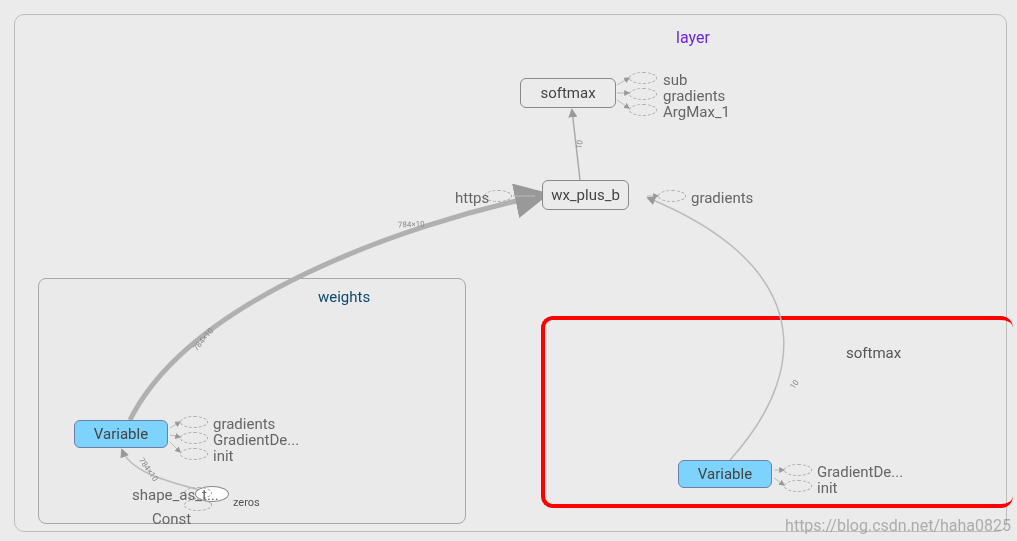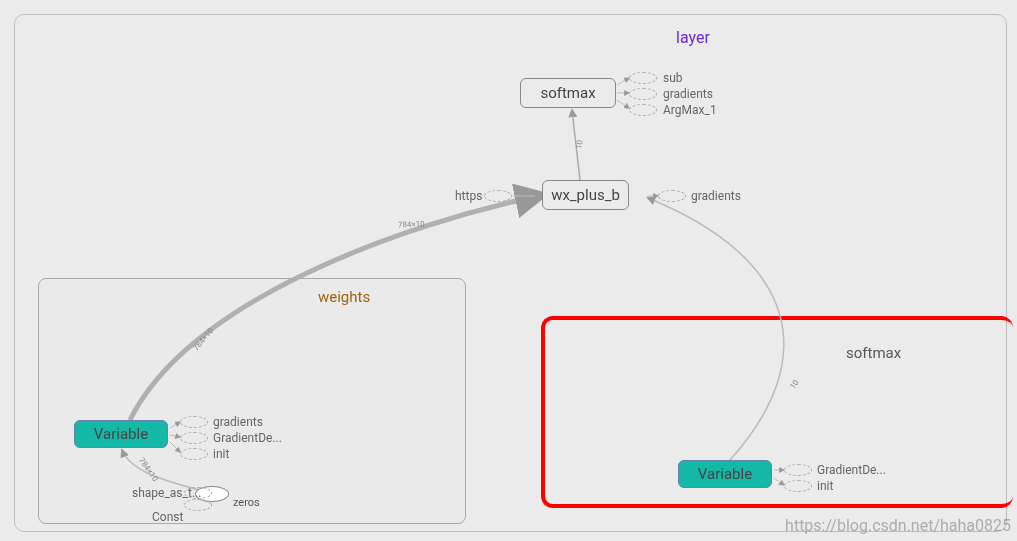--- a/index.html
+++ b/index.html
@@ -1,33 +1,33 @@
 <!DOCTYPE html>
 <html><head>
 <meta charset="utf-8">
 <style>
 *{margin:0;padding:0;box-sizing:border-box}
 body{width:1017px;height:541px;background:#ebebeb;font-family:Roboto,Arial,sans-serif;position:relative;overflow:hidden}
 .layer-frame{position:absolute;left:14px;top:14px;width:993px;height:518px;border:1px solid #bdbdbd;border-radius:10px}
 .layer-title{position:absolute;left:676px;top:28px;font-size:16px;color:#6d28d9}
 .weights-frame{position:absolute;left:38px;top:278px;width:428px;height:246px;border:1px solid #a8a8a8;border-radius:8px;background:rgba(220,220,220,.05)}
-.weights-title{position:absolute;left:318px;top:288px;font-size:15px;color:#a16207}
+.weights-title{position:absolute;left:318px;top:288px;font-size:15px;color:#0c4a6e}
 .biases-frame{position:absolute;left:541px;top:316px;width:472px;height:192px;border:4px solid #ff0000;border-radius:12px;border-right:none}
 .biases-title{position:absolute;left:846px;top:344px;font-size:15px;color:#555}
 .node{position:absolute;border:1.5px solid #888;border-radius:10px;display:flex;align-items:center;justify-content:center;font-size:14px;color:#444;background:#ebebeb}
 .node.big{border-radius:6px;font-size:15px;padding:1px 14px}
-.node.var{background:#14b8a6;border-color:#6c7fa8;border-radius:6px;font-size:15px;padding:5px 14px}
+.node.var{background:#7dd3fc;border-color:#6c7fa8;border-radius:6px;font-size:15px;padding:5px 14px}
 .softmax{left:520px;top:78px;width:96px;height:30px}
 .wxpb{left:542px;top:180px;width:87px;height:30px}
 .var1{left:74px;top:420px;width:94px;height:28px}
 .var2{left:678px;top:460px;width:94px;height:28px}
 .zeros-node{position:absolute;left:195px;top:486px;width:34px;height:16px;border:1.5px solid #888;border-radius:50%;background:#fff}
 .zeros-label{position:absolute;left:233px;top:496px;font-size:11px;color:#555}
 .ext-node{position:absolute;width:28px;height:12px;border:1px dashed #aaa;border-radius:50%}
-.ext-label{position:absolute;font-size:12px;color:#666}
+.ext-label{position:absolute;font-size:15px;color:#666}
 .sub-e{left:629px;top:72px}.sub-l{left:663px;top:71px}
 .grad1-e{left:629px;top:88px}.grad1-l{left:663px;top:87px}
 .argmax-e{left:629px;top:104px}.argmax-l{left:663px;top:103px}
 .input-e{left:484px;top:190px}.input-l{left:455px;top:189px}
 .grad2-e{left:658px;top:190px}.grad2-l{left:691px;top:189px}
 .grad3-e{left:180px;top:416px}.grad3-l{left:213px;top:415px}
 .gde1-e{left:180px;top:432px}.gde1-l{left:213px;top:431px}
 .init1-e{left:180px;top:448px}.init1-l{left:213px;top:447px}
 .shape-e{left:184px;top:487px}.shape-l{left:132px;top:486px}
 .const-e{left:184px;top:499px}.const-l{left:152px;top:510px}

